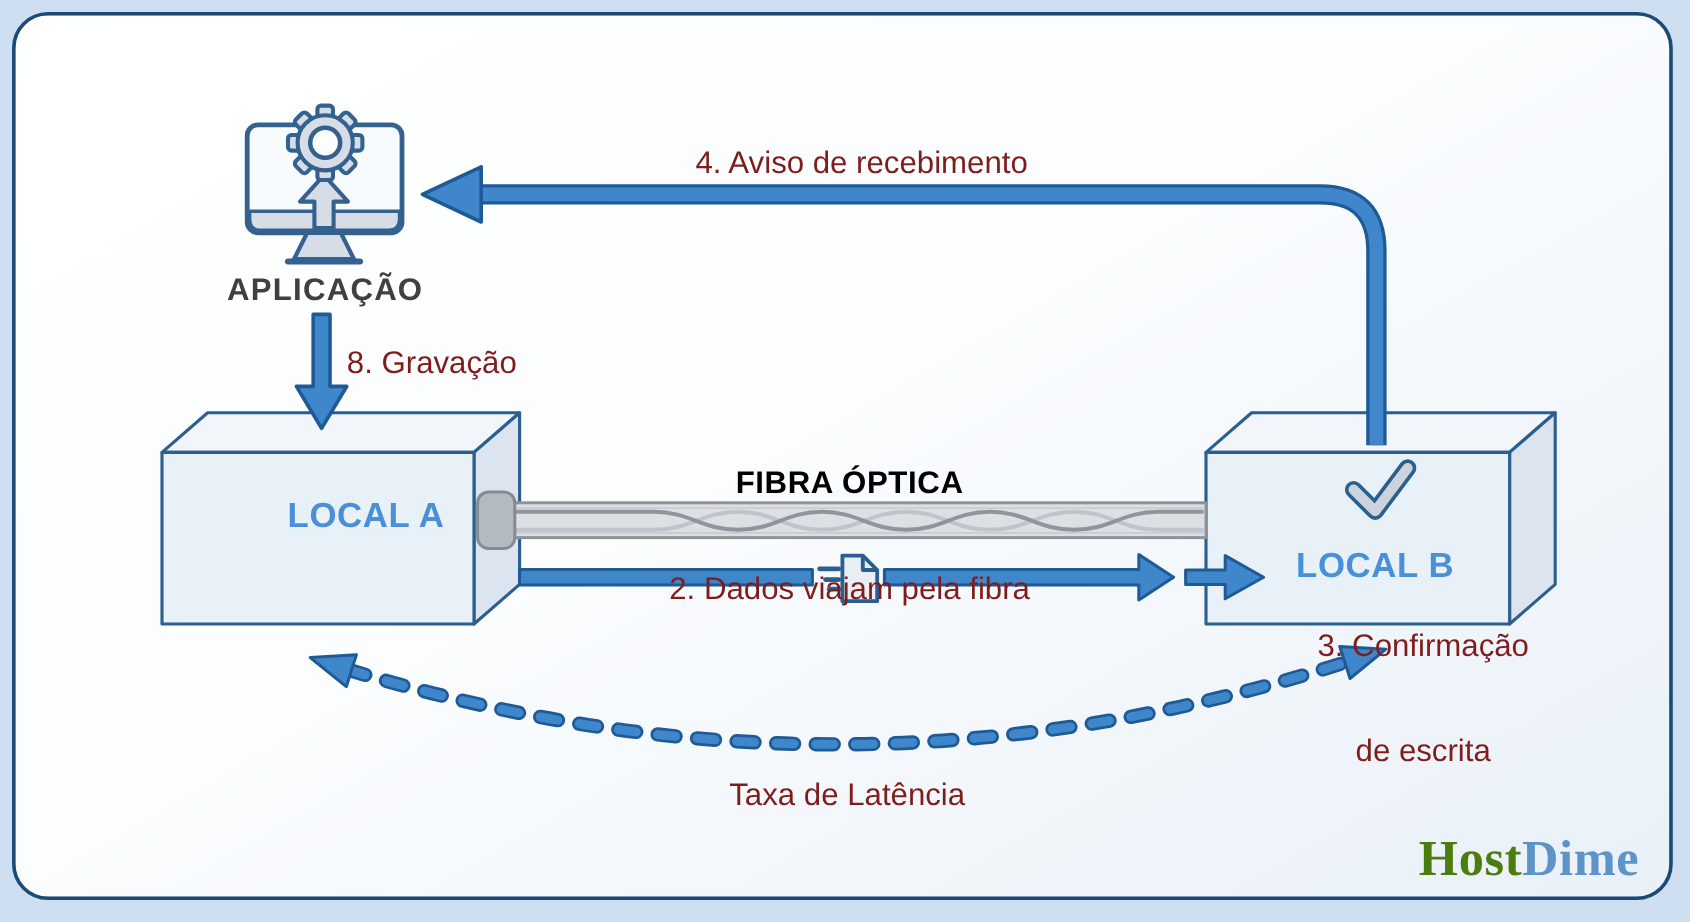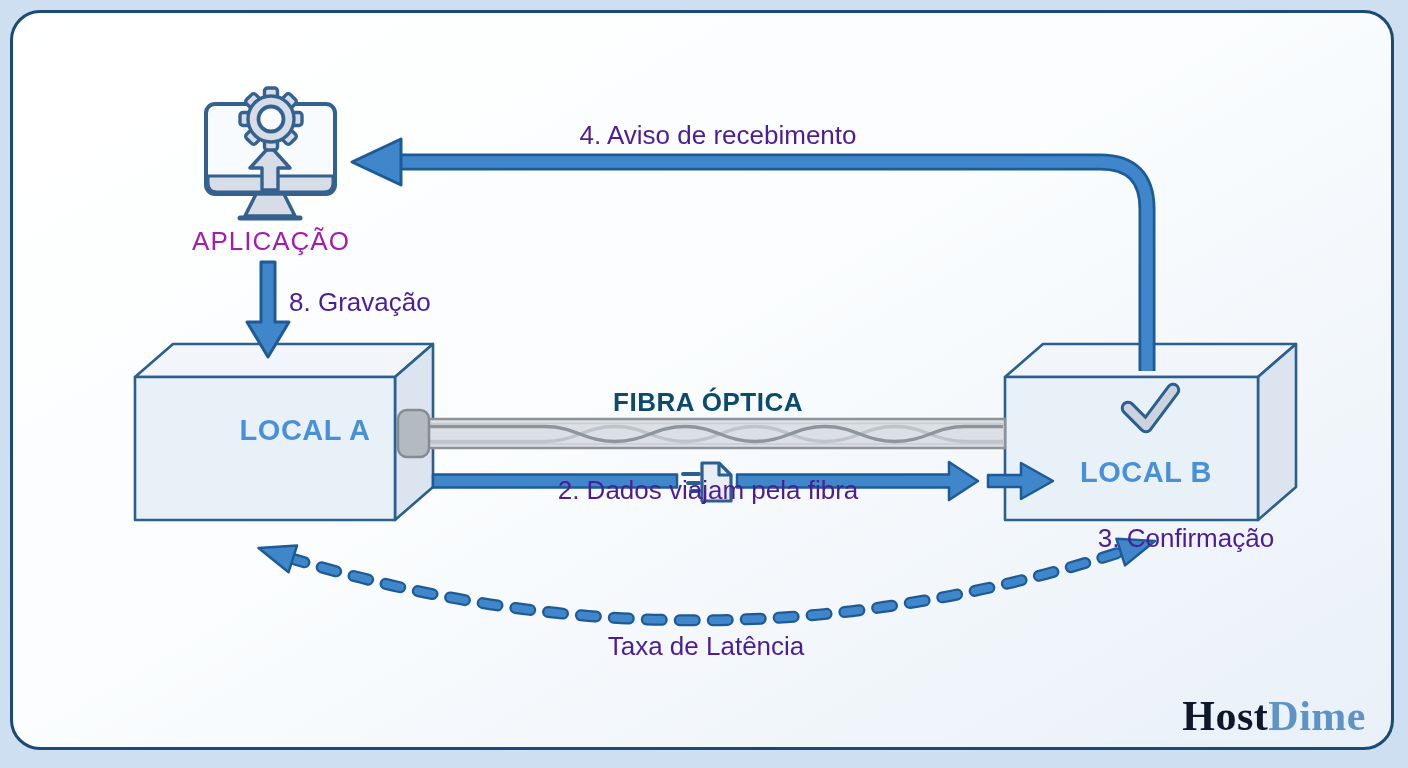--- a/index.html
+++ b/index.html
@@ -3,28 +3,28 @@
 <meta charset="utf-8">
 <style>
   html,body{margin:0;padding:0;width:1408px;height:768px;overflow:hidden;
     background:#cddff0;font-family:"Liberation Sans",sans-serif;}
   .stage{position:relative;width:1408px;height:768px;}
   .frame{position:absolute;left:10px;top:10px;width:1384px;height:740px;
     border:3px solid #1b4a75;border-radius:30px;
     background:linear-gradient(150deg,#ffffff 0%,#fbfdfe 45%,#e9f0f8 100%);
     box-sizing:border-box;}
   svg.diagram{position:absolute;left:0;top:0;width:1408px;height:768px;}
-  .label{position:absolute;white-space:pre;color:#4c1d95;font-size:26px;line-height:29px;}
+  .label{position:absolute;white-space:pre;color:#7f1d1d;font-size:26px;line-height:29px;}
   .centered{transform:translateX(-50%);text-align:center;}
-  .app-label{color:#a21caf;font-weight:400;letter-spacing:1px;}
+  .app-label{color:#404040;font-weight:700;letter-spacing:1px;}
   .site-label{color:#4a90d9;font-weight:bold;font-size:29px;letter-spacing:0.5px;}
-  .fiber-label{color:#0c4a6e;font-weight:600;letter-spacing:0.5px;}
+  .fiber-label{color:#000000;font-weight:600;letter-spacing:0.5px;}
   .logo{position:absolute;right:42px;top:692px;font-family:"Liberation Serif",serif;
     font-size:42px;font-weight:600;letter-spacing:0.5px;}
-  .logo .host{color:#0f172a;}
+  .logo .host{color:#4d7c0f;}
   .logo .dime{color:#5e93c8;}
 </style>
 </head>
 <body>
 
 <div class="stage">
   <div class="frame"></div>
 
   <svg class="diagram" viewBox="0 0 1408 768">
 
@@ -114,22 +114,23 @@
   <div class="label" style="left:289px;top:288px;">8. Gravação</div>
 
   <div class="label centered fiber-label" style="left:708px;top:388px;">FIBRA ÓPTICA</div>
 
   <div class="label centered site-label" style="left:265px;top:416px;margin-left:40px;">LOCAL A</div>
 
   <div class="label centered site-label" style="left:1146px;top:434px;margin-top:24px;">LOCAL B</div>
 
   <div class="label centered" style="left:1147px;top:466px;margin-left:39px;">
     <div>3. Confirmação</div>
+    <div>de escrita</div>
   </div>
 
   <div class="label centered" style="left:708px;top:476px;">2. Dados viajam pela fibra</div>
 
-  <div class="label centered" style="left:706px;top:632px;">Taxa de Latência</div>
+  <div class="label centered" style="left:706px;top:648px;">Taxa de Latência</div>
 
   <div class="logo">
     <span class="host">Host</span><span class="dime">Dime</span>
   </div>
 </div>
 
 </body></html>

